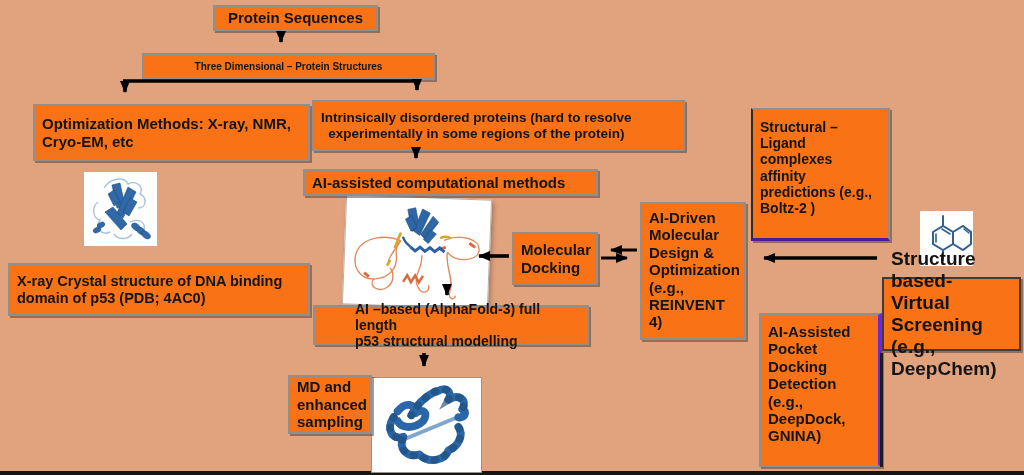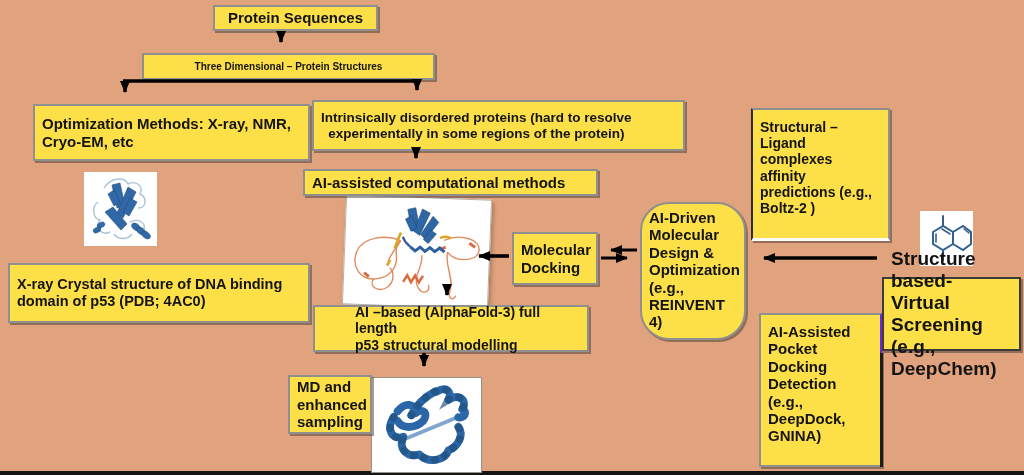--- a/index.html
+++ b/index.html
@@ -3,37 +3,37 @@
 <meta charset="utf-8">
 <style>
   html,body{margin:0;padding:0;}
   body{
     width:1024px;height:475px;position:relative;overflow:hidden;
     background:#E1A27E;
     font-family:"Liberation Sans","DejaVu Sans",sans-serif;
   }
   .box{
     position:absolute;
-    background:#fde047;
+    background:#f97316;
     border:2px solid #8F8F8F;
     box-shadow:2px 2px 0 rgba(70,60,55,.5);
     color:#141414;
     font-weight:bold;
     font-size:15px;
     line-height:1.16;
     white-space:pre-line;
     display:flex;align-items:center;
     padding:2px 7px;
     box-sizing:border-box;
   }
   .box.center{justify-content:center;text-align:center;}
   .box.top{align-items:flex-start;padding-top:5px;}
-  .box.darkline{border-left:2px solid #2b2b2b;border-bottom:3px solid #ffffff;}
+  .box.darkline{border-left:2px solid #2b2b2b;border-bottom:3px solid #4c1d95;}
   .box.darkall{border:2px solid #3c3c3c;}
-  .box.darkright{border-right:2px solid #6d28d9;}
+  .box.darkright{border-right:4px solid #6d28d9;}
   .img{
     position:absolute;background:#ffffff;box-sizing:border-box;
   }
   .img svg{display:block;width:100%;height:100%;}
   #connector-layer{position:absolute;left:0;top:0;z-index:30;pointer-events:none;}
   .layer-img{z-index:10;}
   .layer-box{z-index:20;}
   #bottom-bar{
     position:absolute;left:0;top:471px;width:1024px;height:4px;
     background:#151515;z-index:5;
@@ -141,27 +141,27 @@
 <div class="box center layer-box" style="left:142px;top:53px;width:293px;height:27px;font-size:10px;">Three Dimensional – Protein Structures</div>
 
 <div class="box layer-box" style="left:33px;top:104px;width:277px;height:57px;">Optimization Methods: X-ray, NMR,
 Cryo-EM, etc</div>
 
 <div class="box layer-box" style="left:312px;top:100px;width:373px;height:51px;font-size:13.5px;text-align:center;">Intrinsically disordered proteins (hard to resolve
 experimentally in some regions of the protein)</div>
 
 <div class="box layer-box" style="left:303px;top:169px;width:295px;height:27px;">AI-assisted computational methods</div>
 
-<div class="box layer-box" style="left:8px;top:263px;width:302px;height:60px;font-size:14.5px;">X-ray Crystal structure of DNA binding
+<div class="box layer-box" style="left:8px;top:263px;width:302px;height:53px;font-size:14.5px;">X-ray Crystal structure of DNA binding
 domain of p53 (PDB; 4AC0)</div>
 
 <div class="box layer-box" style="left:512px;top:232px;width:86px;height:53px;">Molecular
 Docking</div>
 
-<div class="box top layer-box" style="left:640px;top:202px;width:106px;height:138px;border-radius:29px;">AI-Driven
+<div class="box top layer-box" style="left:640px;top:202px;width:106px;height:138px;">AI-Driven
 Molecular
 Design &amp;
 Optimization
 (e.g.,
 REINVENT 4)</div>
 
 <div class="box top darkline layer-box" style="left:751px;top:108px;width:139px;height:133px;font-size:14px;padding-top:9px;">Structural –
 Ligand
 complexes
 affinity
@@ -173,21 +173,21 @@
 (e.g., DeepChem)</div>
 
 <div class="box top darkright layer-box" style="left:759px;top:313px;width:123px;height:154px;padding-top:8px;">AI-Assisted
 Pocket
 Docking
 Detection
 (e.g.,
 DeepDock,
 GNINA)</div>
 
-<div class="box layer-box" style="left:313px;top:305px;width:276px;height:47px;font-size:14px;padding-left:40px;">AI –based (AlphaFold-3) full length
+<div class="box layer-box" style="left:313px;top:305px;width:276px;height:40px;font-size:14px;padding-left:40px;">AI –based (AlphaFold-3) full length
 p53 structural modelling</div>
 
 <div class="box layer-box" style="left:288px;top:375px;width:84px;height:59px;">MD and
 enhanced
 sampling</div>
 
 <div id="pocket-right-line"></div>
 
 <svg id="connector-layer" width="1024" height="475" viewBox="0 0 1024 475">
   <defs>

